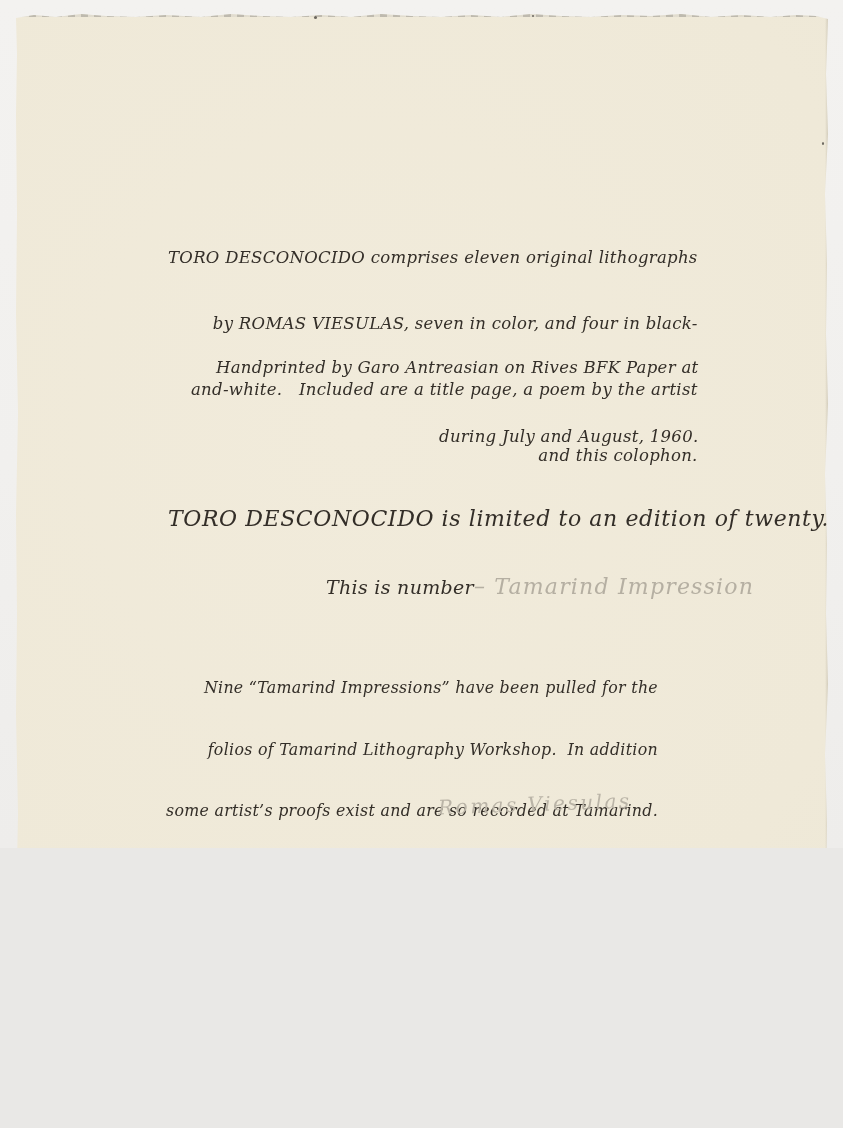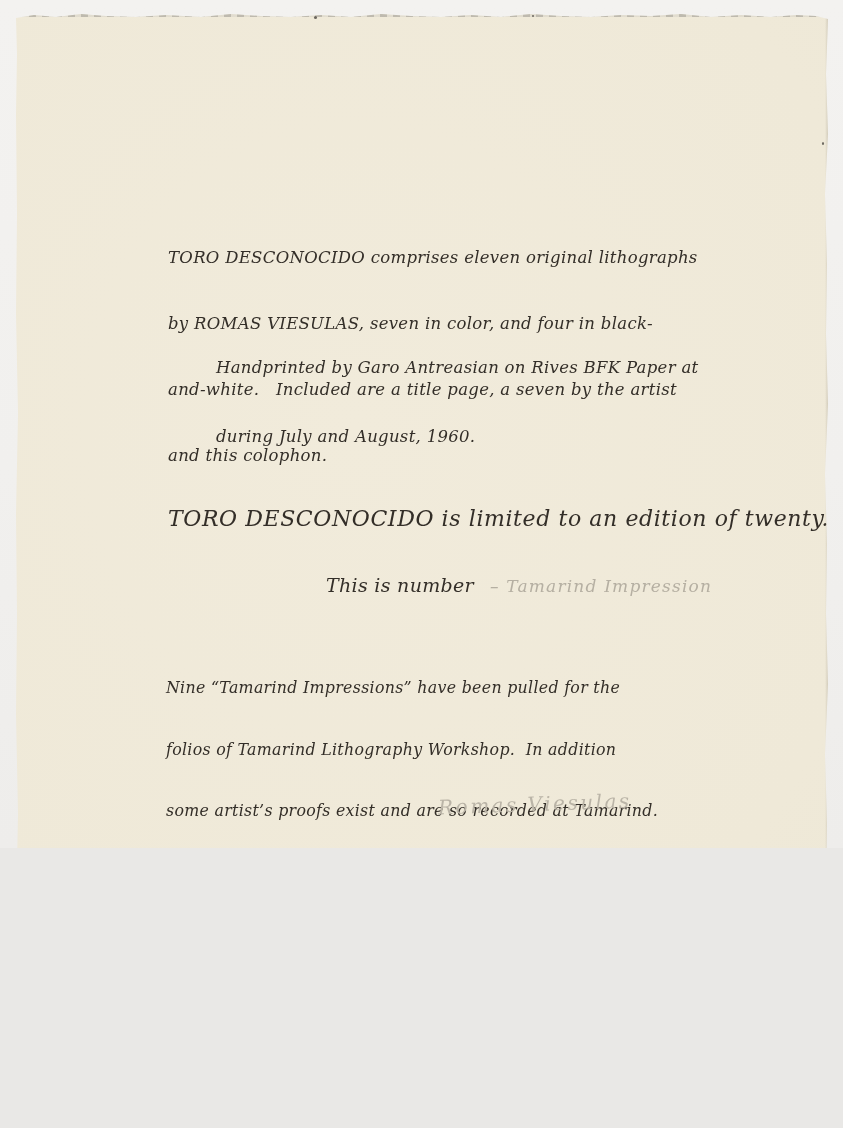--- a/index.html
+++ b/index.html
@@ -8,20 +8,21 @@
     background: #e9e8e6;
     font-family: "DejaVu Serif", serif;
   }
   .scene {
     position: relative;
     width: 843px;
     height: 848px;
     margin: 0;
     overflow: hidden;
     background: linear-gradient(180deg, #f3f2f0 0%, #f1f0ee 55%, #eeedeb 100%);
+    text-align: right;
   }
   
   .paper {
     position: absolute;
     left: 16px;
     top: 14px;
     width: 812px;
     height: 1093px;
     background:
       radial-gradient(ellipse 120% 100% at 42% 38%, #f1ebdb 0%, #efe9d8 55%, #ece6d4 100%);
@@ -77,23 +78,23 @@
   }
   .block .line { white-space: pre; }
   .para-description  { left: 152px; top: 189px; font-size: 16.5px; line-height: 22px; }
   .para-printing     { left: 152px; top: 296px; font-size: 16.5px; line-height: 23px; margin-left: 48px; }
   .para-binding      { left: 152px; top: 370px; font-size: 17px; }
   .para-edition      { left: 152px; top: 492px; font-size: 22px; letter-spacing: 0.6px; }
   .line-number       { left: 272px; top: 538px; font-size: 19px; }
   .para-note         { left: 150px; top: 623px; font-size: 15.8px; line-height: 20.5px; }
   .pencil {
     color: #b5afa2;
-    font-size: 17px;
+    font-size: 22px;
     letter-spacing: 1.2px;
-    margin-left: 16px;
+    margin-left: 0;
   }
   .signature {
     left: 422px; top: 778px;
     font-size: 20px;
     color: #bab4a7;
     letter-spacing: 2.5px;
     transform: rotate(-2deg);
   }
 </style>
 </head>
@@ -102,21 +103,21 @@
 <div class="scene">
   <div class="paper">
 
     <div class="speck" style="left:298px; top:2px; width:3px; height:3px;"></div>
     <div class="speck" style="left:516px; top:1px; width:2px; height:2px;"></div>
     <div class="speck" style="left:806px; top:128px; width:2px; height:3px;"></div>
 
     <div class="hand block para-description">
       <div class="line">TORO DESCONOCIDO comprises eleven original lithographs</div>
       <div class="line">by ROMAS VIESULAS, seven in color, and four in black-</div>
-      <div class="line">and-white.   Included are a title page, a seven by the artist</div>
+      <div class="line">and-white.   Included are a title page, a poem by the artist</div>
       <div class="line">and this colophon.</div>
     </div>
 
     <div class="hand block para-printing">
       <div class="line">Handprinted by Garo Antreasian on Rives BFK Paper at</div>
       <div class="line">during July and August, 1960.</div>
     </div>
 
 
     <div class="hand para-edition">TORO DESCONOCIDO is limited to an edition of twenty.</div>

